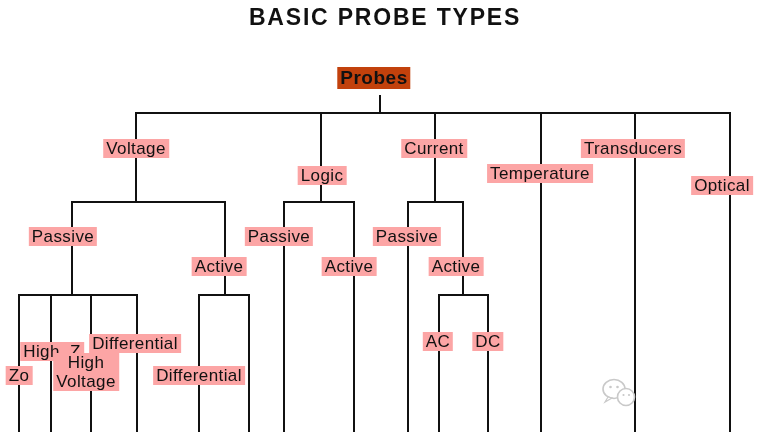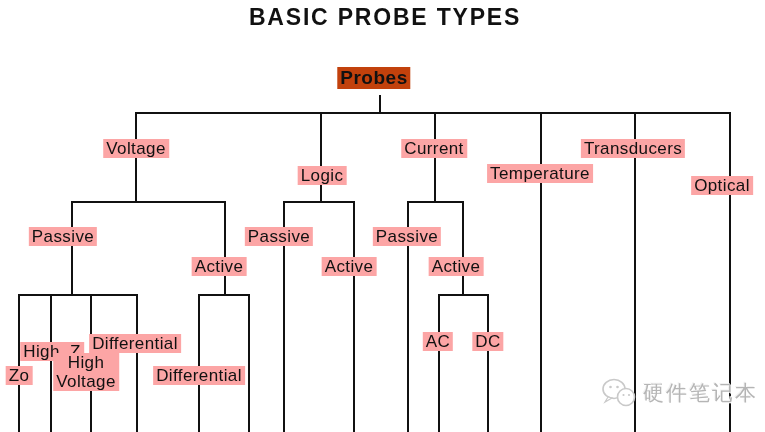--- a/index.html
+++ b/index.html
@@ -108,16 +108,15 @@
       <svg width="36" height="30" viewBox="0 0 36 30">
         <ellipse cx="12" cy="11" rx="11" ry="9.5" fill="#ffffff" stroke="#c9c9c9" stroke-width="1.6"></ellipse>
         <path d="M6 19 L3 24 L10 20 Z" fill="#ffffff" stroke="#c9c9c9" stroke-width="1.2"></path>
         <circle cx="8.5" cy="9" r="1.3" fill="#c9c9c9"></circle>
         <circle cx="15.5" cy="9" r="1.3" fill="#c9c9c9"></circle>
         <circle cx="24" cy="19" rx="9" r="8.5" fill="#ffffff" stroke="#c9c9c9" stroke-width="1.6"></circle>
         <circle cx="21.5" cy="17" r="1.1" fill="#c9c9c9"></circle>
         <circle cx="27" cy="17" r="1.1" fill="#c9c9c9"></circle>
       </svg>
     </span>
-    <span class="wm-text">硬件笔记本</span>
   </div>
 
 </div>
 
 </body></html>

